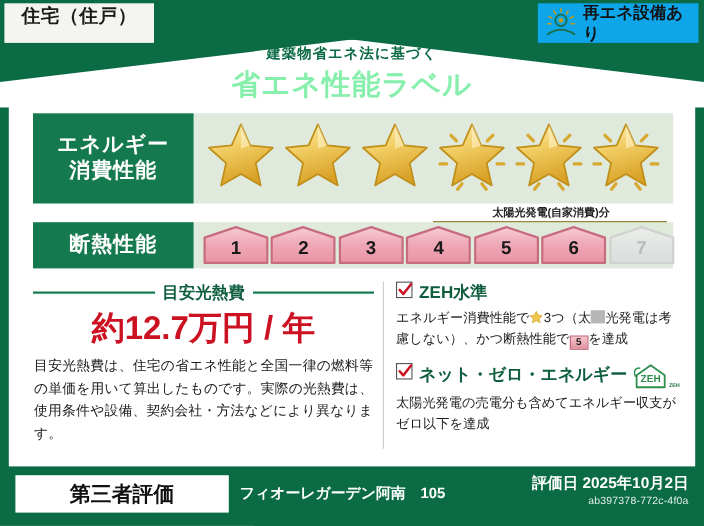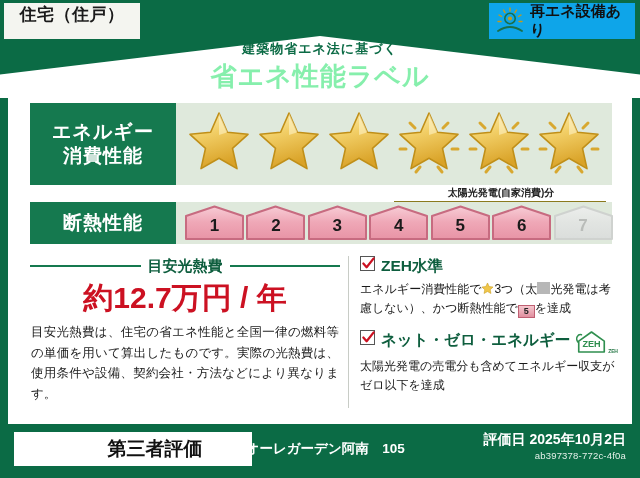--- a/index.html
+++ b/index.html
@@ -131,21 +131,21 @@
   .zeh-logo{display:inline-flex;align-items:flex-end;gap:1px;vertical-align:-4px;}
   .zeh-logo svg{display:block;}
   .zeh-logo .tiny{font-size:5px;color:#2a7a4a;font-weight:bold;letter-spacing:-.2px;}
 
   .zeh-block .second{margin-top:11px;}
 
   
   .footer{position:absolute;left:0;top:424px;width:640px;height:54px;}
   .bels{
     position:absolute;left:14px;top:8px;width:194px;height:34px;
-    background:#ffffff;display:flex;align-items:center;justify-content:center;gap:5px;padding-left:44px;
+    background:#ffffff;display:flex;align-items:center;justify-content:center;gap:5px;
   }
   .bels .jp{font-size:19px;font-weight:bold;color:#111;letter-spacing:0px;}
   .bels .en{font-size:23px;font-weight:bold;letter-spacing:-1px;}
   .bels .en b:nth-child(1){color:#1a1a1a;}
   .bels .en b:nth-child(2){color:#2f8f4f;}
   .bels .en b:nth-child(3){color:#1a1a1a;}
   .bels .en b:nth-child(4){color:#2f8f4f;}
   .bldg{
     position:absolute;left:218px;top:16px;font-size:13.5px;font-weight:bold;color:#ffffff;
     white-space:pre;

